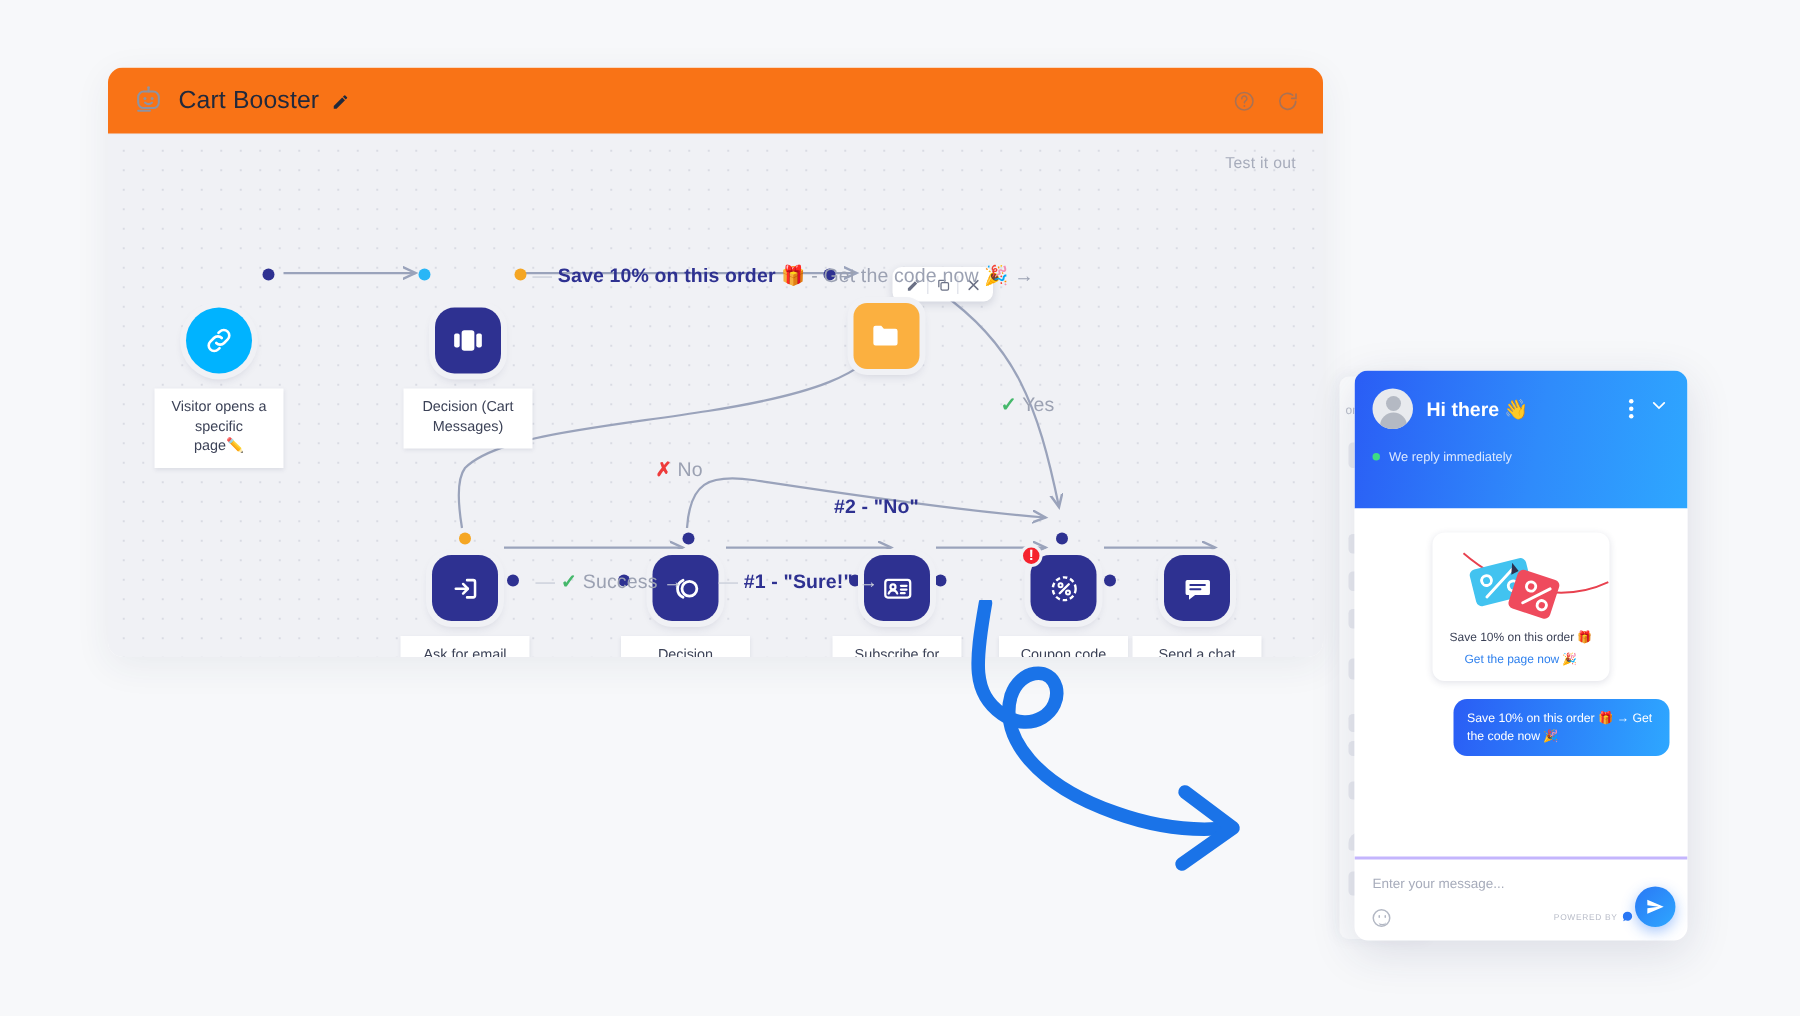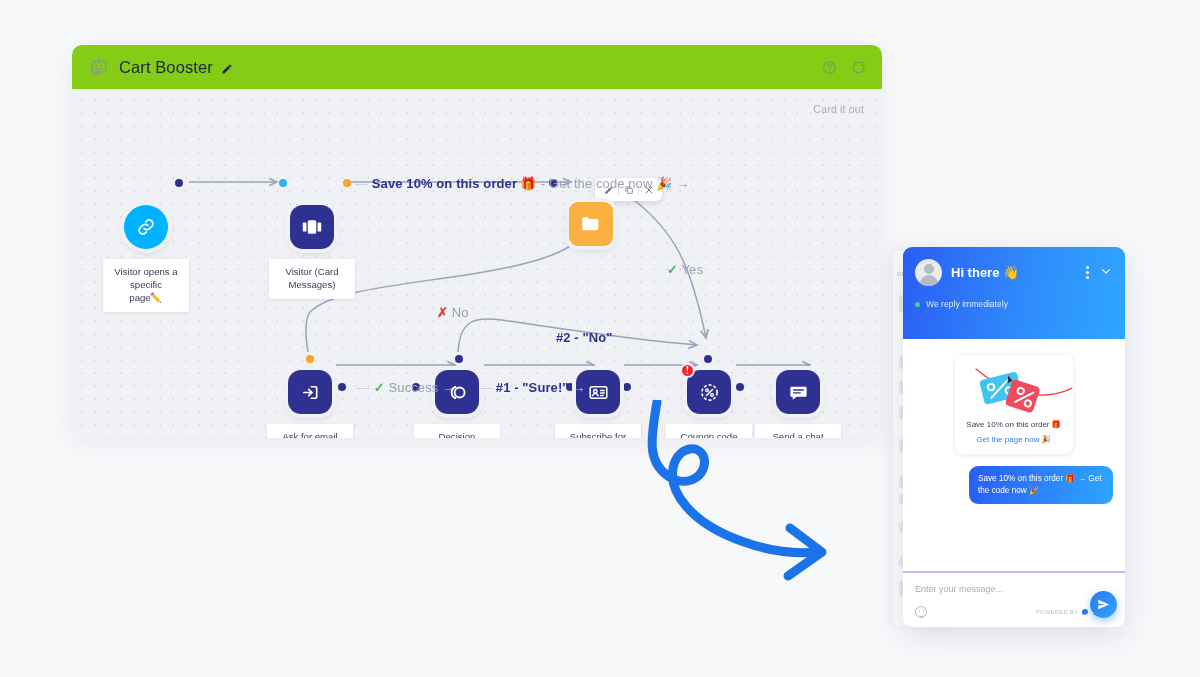--- a/index.html
+++ b/index.html
@@ -14,21 +14,21 @@
   
   .builder {
     position: absolute; left: 72px; top: 45px;
     width: 810px; height: 393px;
     border-radius: 10px;
     box-shadow: 0 6px 24px rgba(40,50,90,.07);
     overflow: hidden;
     background: #fff;
   }
   .builder-header {
-    position: relative; height: 45px; background: #84cc16;
+    position: relative; height: 45px; background: #f97316;
     display: flex; align-items: center; padding: 0 16px;
     border-bottom: 1px solid #eceef3;
     text-align: center;
   }
   .bot-icon { width: 22px; height: 22px; margin-right: 9px; flex: 0 0 auto; }
   .builder-title {
     font-size: 16.5px; color: #21293c; letter-spacing: .1px;
     font-weight: 400;
   }
   .title-pencil { margin-left: 8px; width: 12px; height: 12px; display:inline-block; vertical-align: middle;}
@@ -233,21 +233,21 @@
         <span class="hicon">
           <svg viewBox="0 0 24 24" width="15" height="15" fill="none" stroke="#6b7186" stroke-width="1.8" stroke-linecap="round">
             <path d="M20.5 12a8.5 8.5 0 11-3.2-6.6"></path>
               <path d="M20.8 4.3v4.6h-4.6"></path>
           </svg>
         </span>
       </div>
     </div>
 
     <div class="canvas">
-      <span class="test-it-out">Card it out</span>
+      <span class="test-it-out">Test it out</span>
 
       <svg class="wires">
         <defs>
           <marker id="ah" markerWidth="7" markerHeight="7" refX="5.6" refY="3" orient="auto">
             <path d="M0,0.4 L5.6,3 L0,5.6" fill="none" stroke="#9aa3bb" stroke-width="1.1" stroke-linecap="round"></path>
           </marker>
         </defs>
         <g stroke="#9aa3bb" stroke-width="1.5" fill="none">
 
           <path d="M117,92 L205,92" marker-end="url(#ah)"></path>
@@ -301,21 +301,21 @@
       </div>
 
       <div class="node" style="left:218px; top:115px;">
         <div class="node-shape">
           <svg viewBox="0 0 26 26" width="24" height="24">
             <rect x="3" y="8" width="4" height="10" rx="1.3" fill="#fff"></rect>
             <rect x="19" y="8" width="4" height="10" rx="1.3" fill="#fff"></rect>
             <rect x="8.4" y="5.6" width="9.2" height="14.8" rx="2" fill="#fff"></rect>
           </svg>
         </div>
-        <div class="node-label">Visitor (Card
+        <div class="node-label">Decision (Cart
 Messages)</div>
       </div>
 
       <div class="node" style="left:497px; top:112px;">
         <div class="node-toolbar" style="left:26px; top:-24px;">
           <span class="tb">
             <svg viewBox="0 0 24 24" width="10" height="10" fill="#6b7186">
                 <path d="M3 17.3V21h3.7L18 9.7 14.3 6 3 17.3zM20.7 7a1 1 0 000-1.4L18.4 3.3a1 1 0 00-1.4 0l-1.8 1.8L19 8.8 20.7 7z"></path>
               </svg>
           </span>

